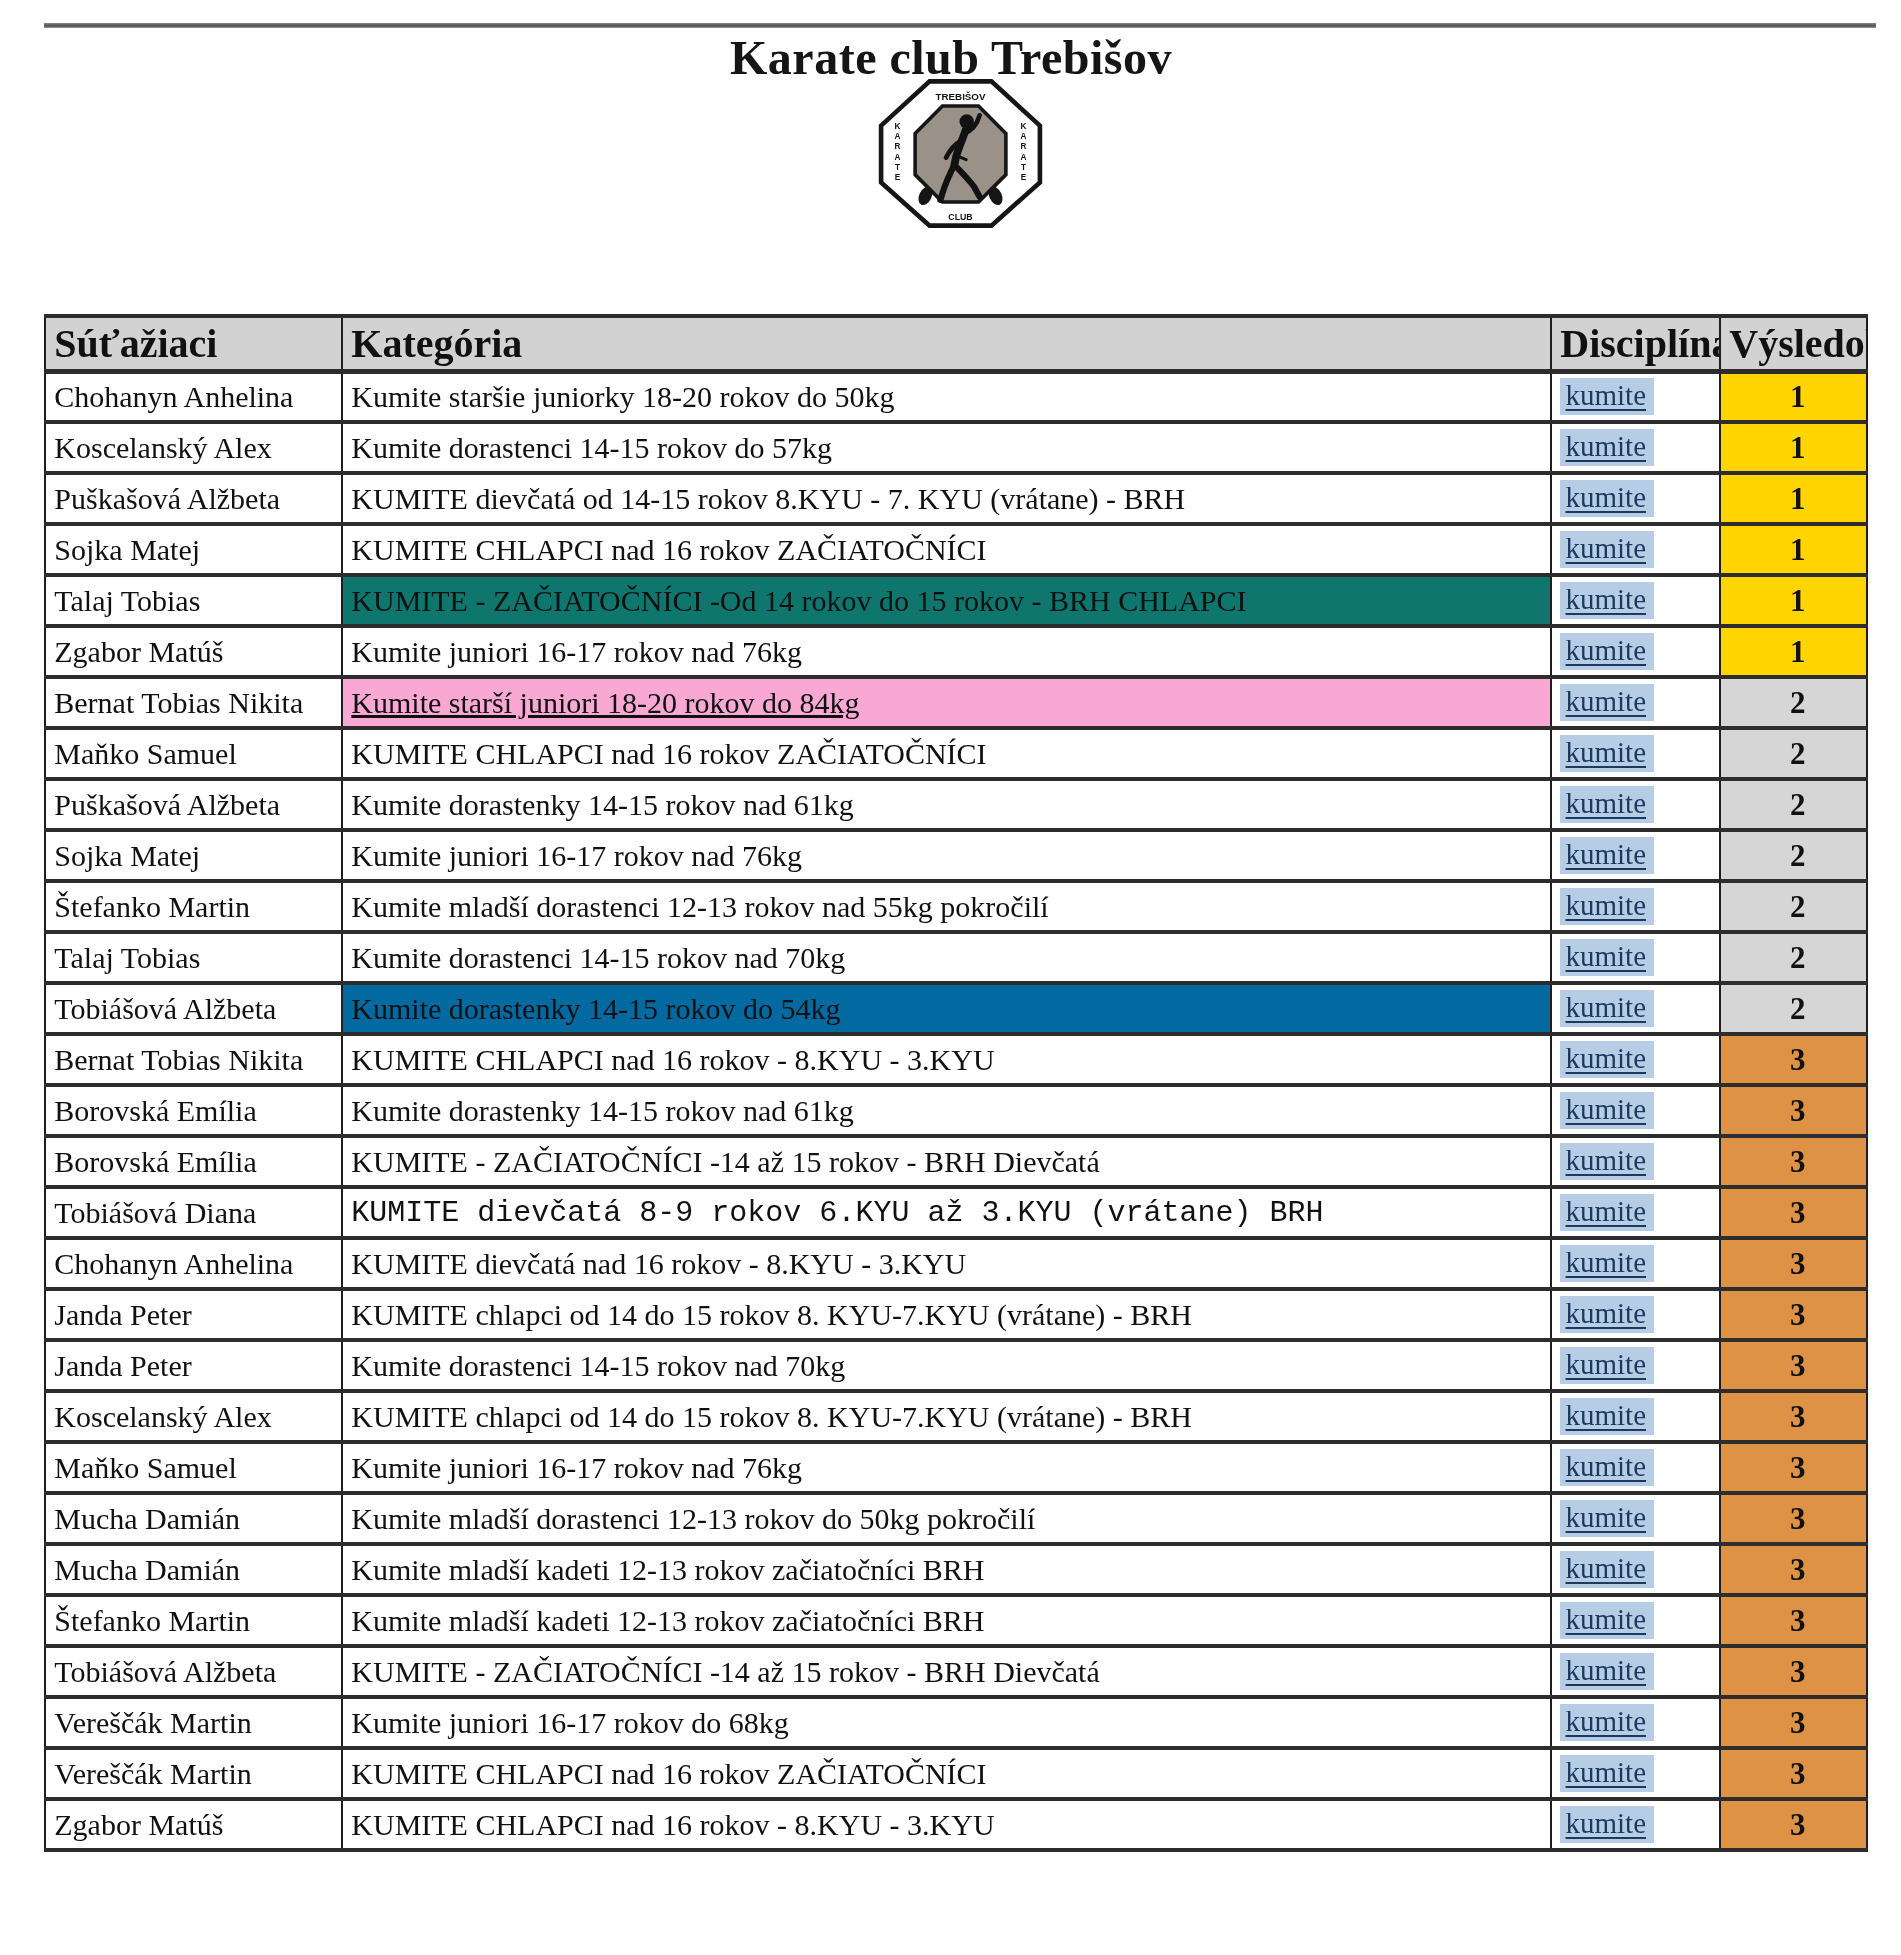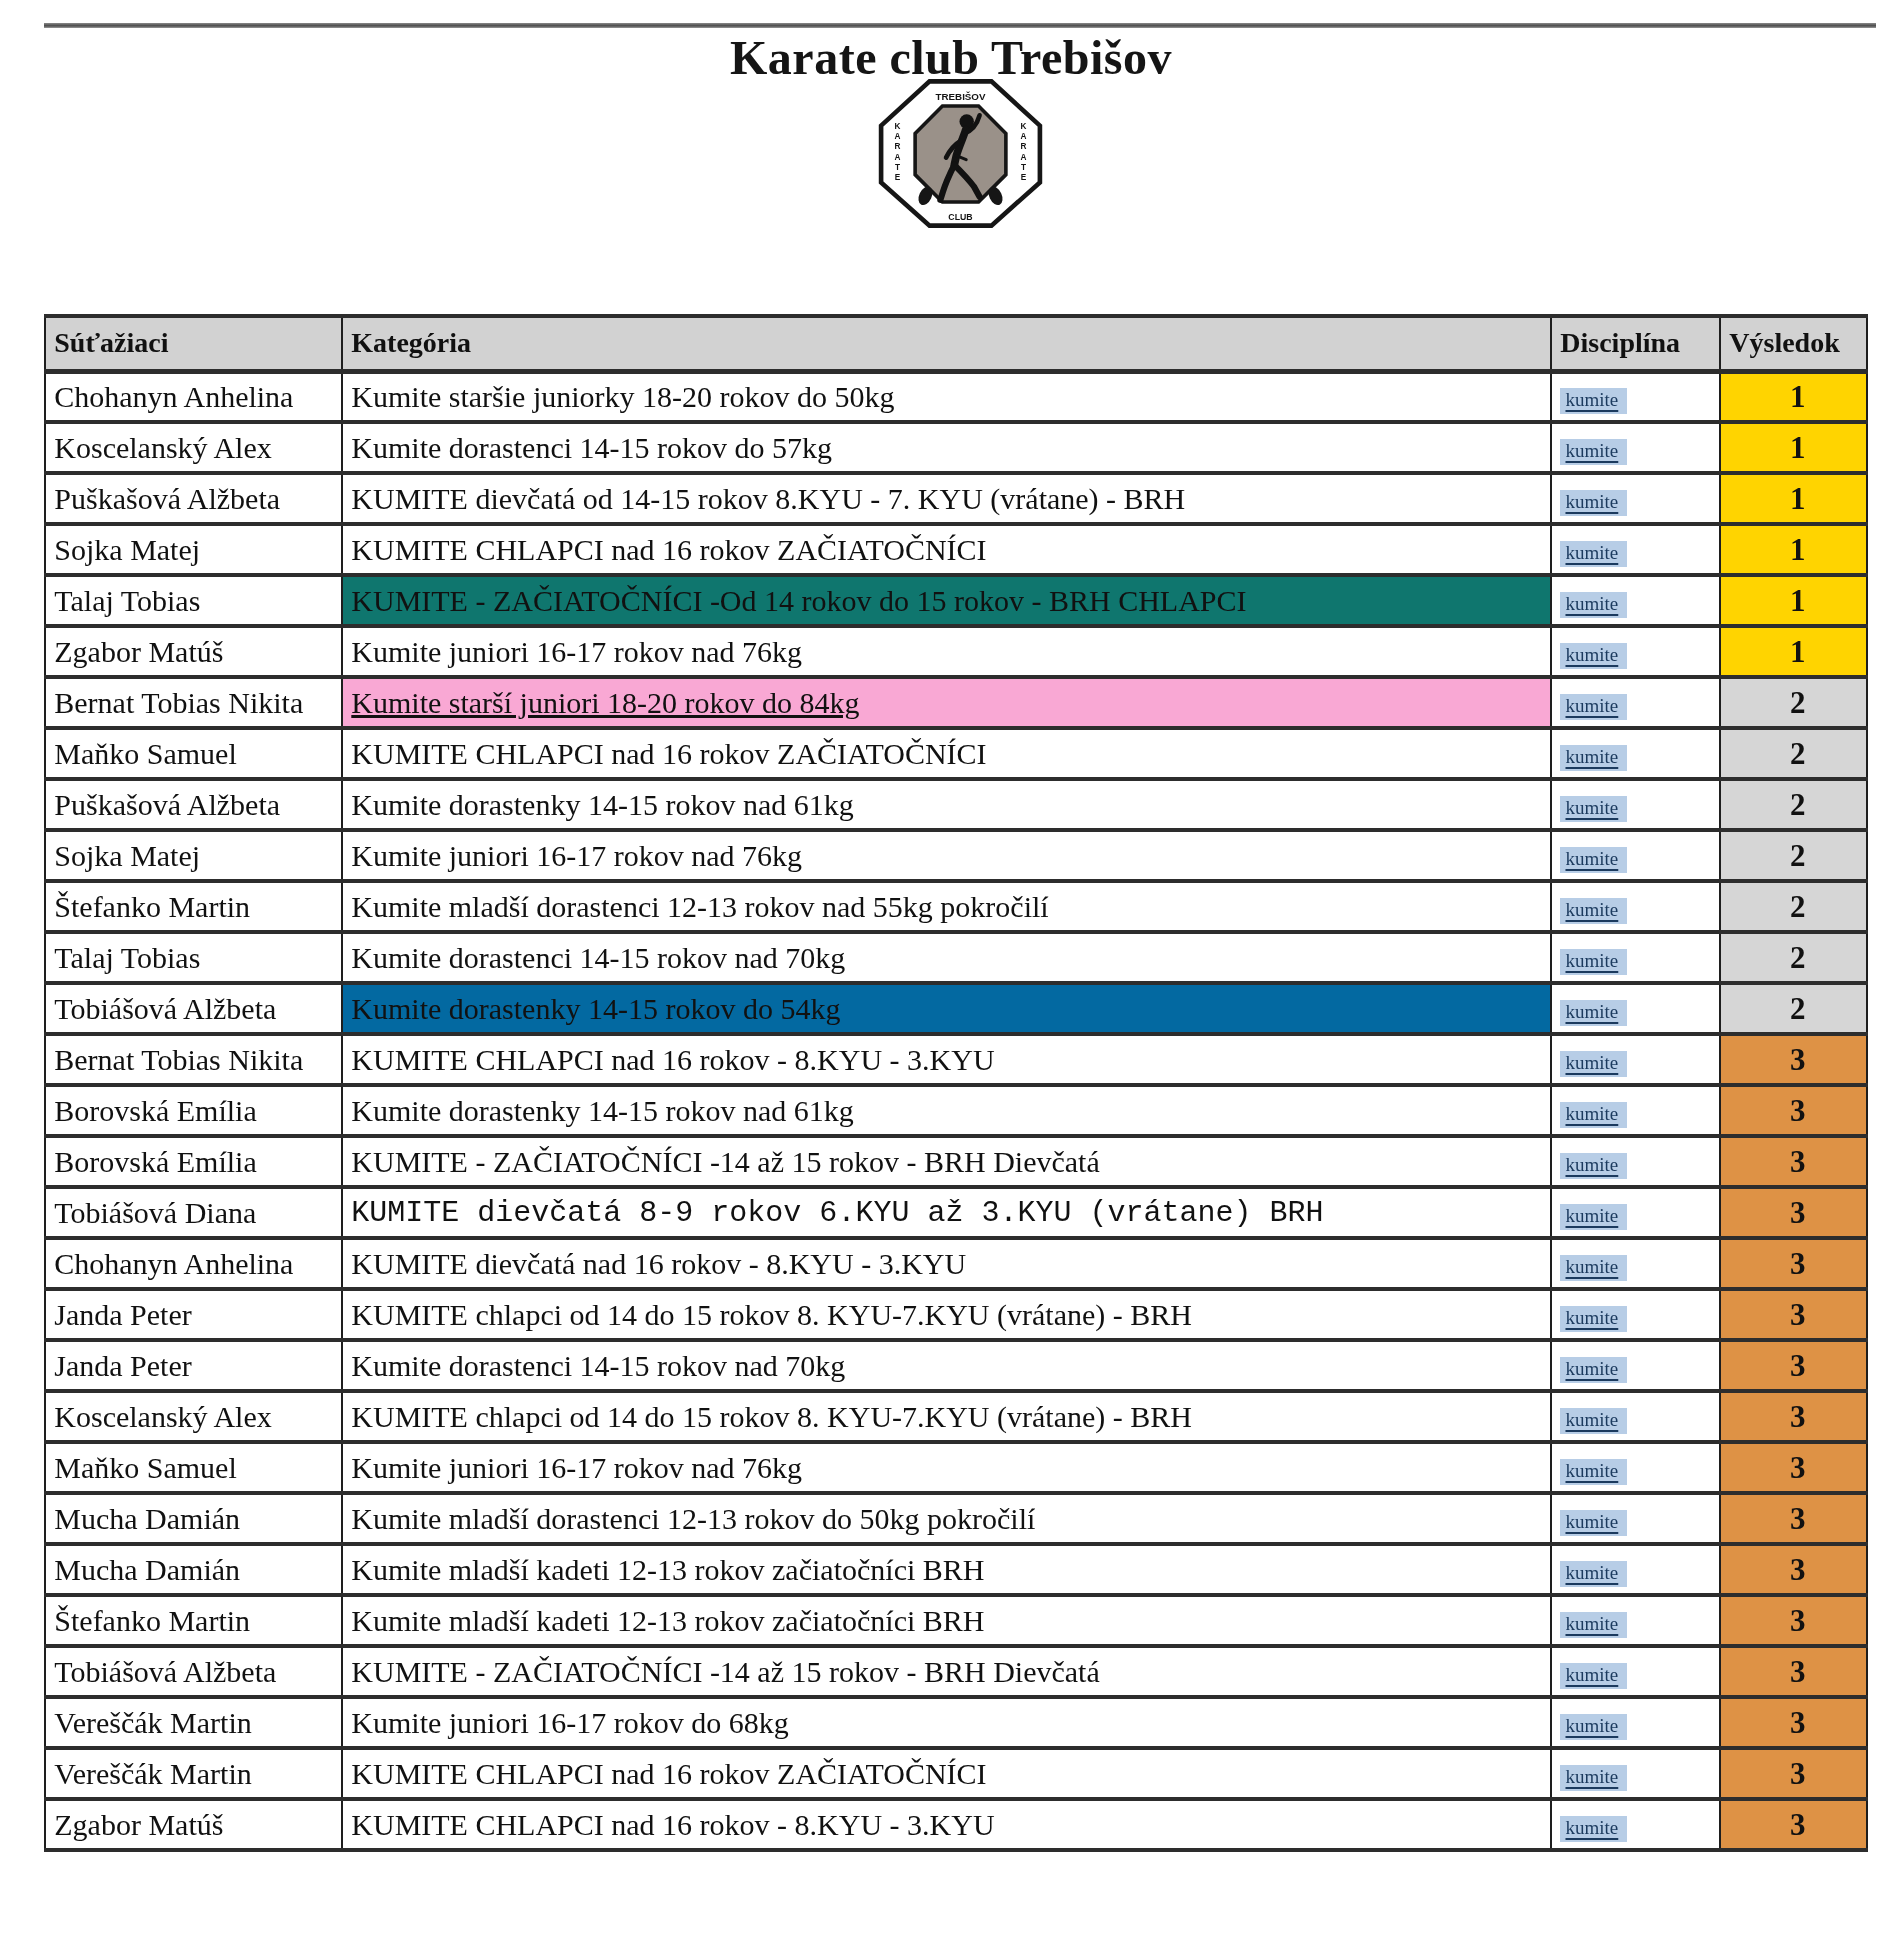--- a/index.html
+++ b/index.html
@@ -30,28 +30,28 @@
   table.results col.c-res{width:147px;}
 
   table.results th,table.results td{
     border-left:2.6px solid #1e1e1e;border-right:2.6px solid #1e1e1e;
     border-top:4.1px solid #2d2d2d;border-bottom:4.1px solid #2d2d2d;
     padding:0 0 0 8.3px;white-space:nowrap;overflow:hidden;vertical-align:middle;
   }
   table.results thead tr{height:55px;}
   table.results tbody tr{height:51px;}
   table.results th{
-    text-align:left;font-weight:bold;font-size:28px;
+    text-align:left;font-weight:bold;font-size:40px;
     border-bottom-width:5.7px;
   }
   td.result{
     text-align:center;font-weight:bold;font-size:31px;padding:0;
   }
   span.kumite{
-    display:inline-block;font-size:19px;line-height:1.1;
+    display:inline-block;font-size:29px;line-height:1.1;
     padding:2.1px 8.3px 3.1px 5.2px;
     text-decoration:underline;text-decoration-thickness:2.1px;text-underline-offset:3.6px;
   }
 </style>
 </head>
 <body>
 
 <div class="top-rule"></div>
 
 <h1 class="page-title">Karate club Trebišov</h1>

